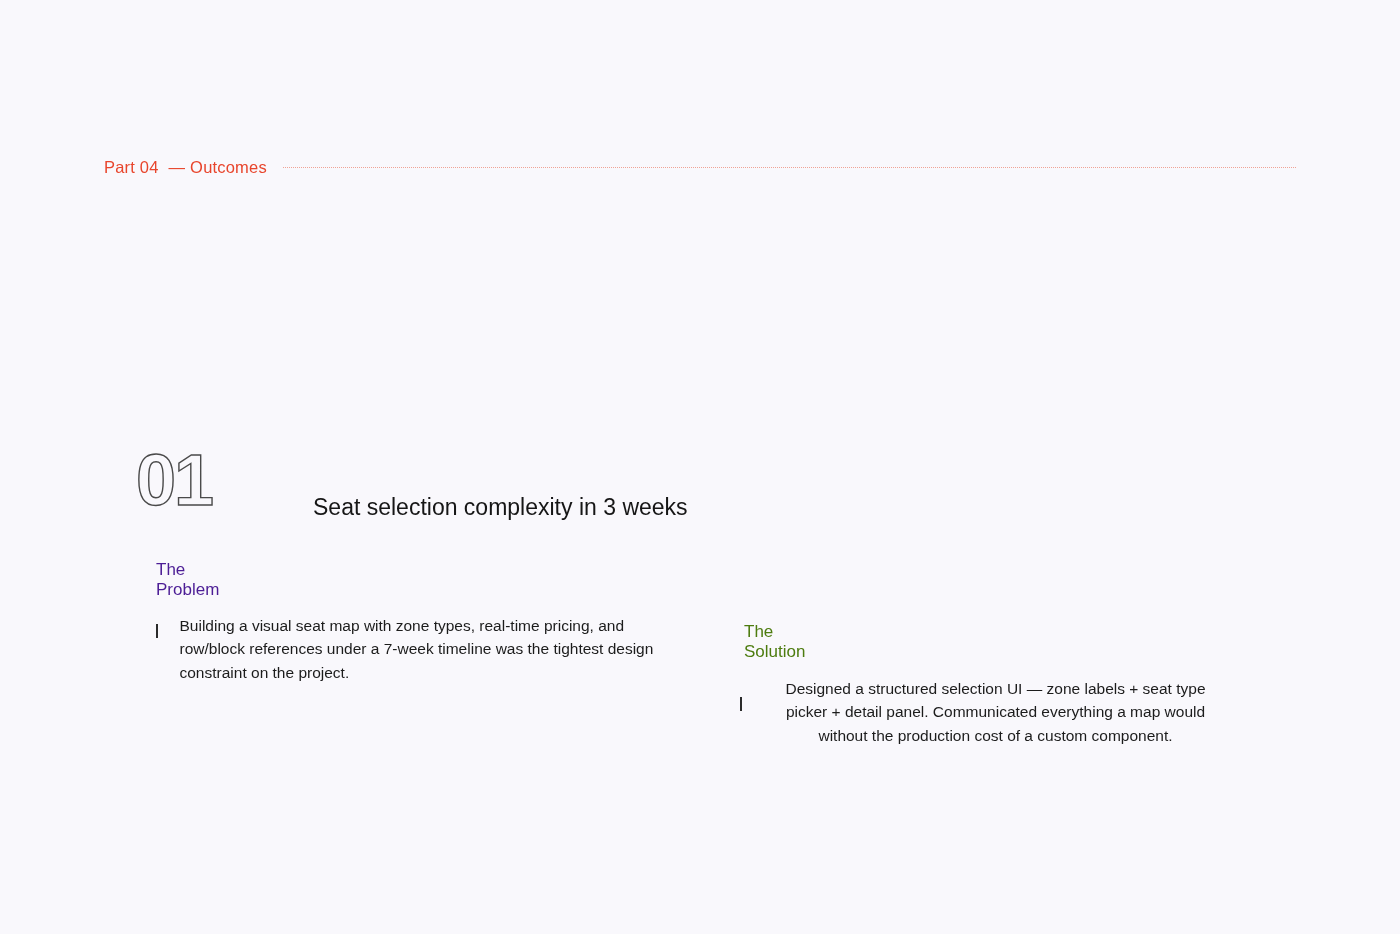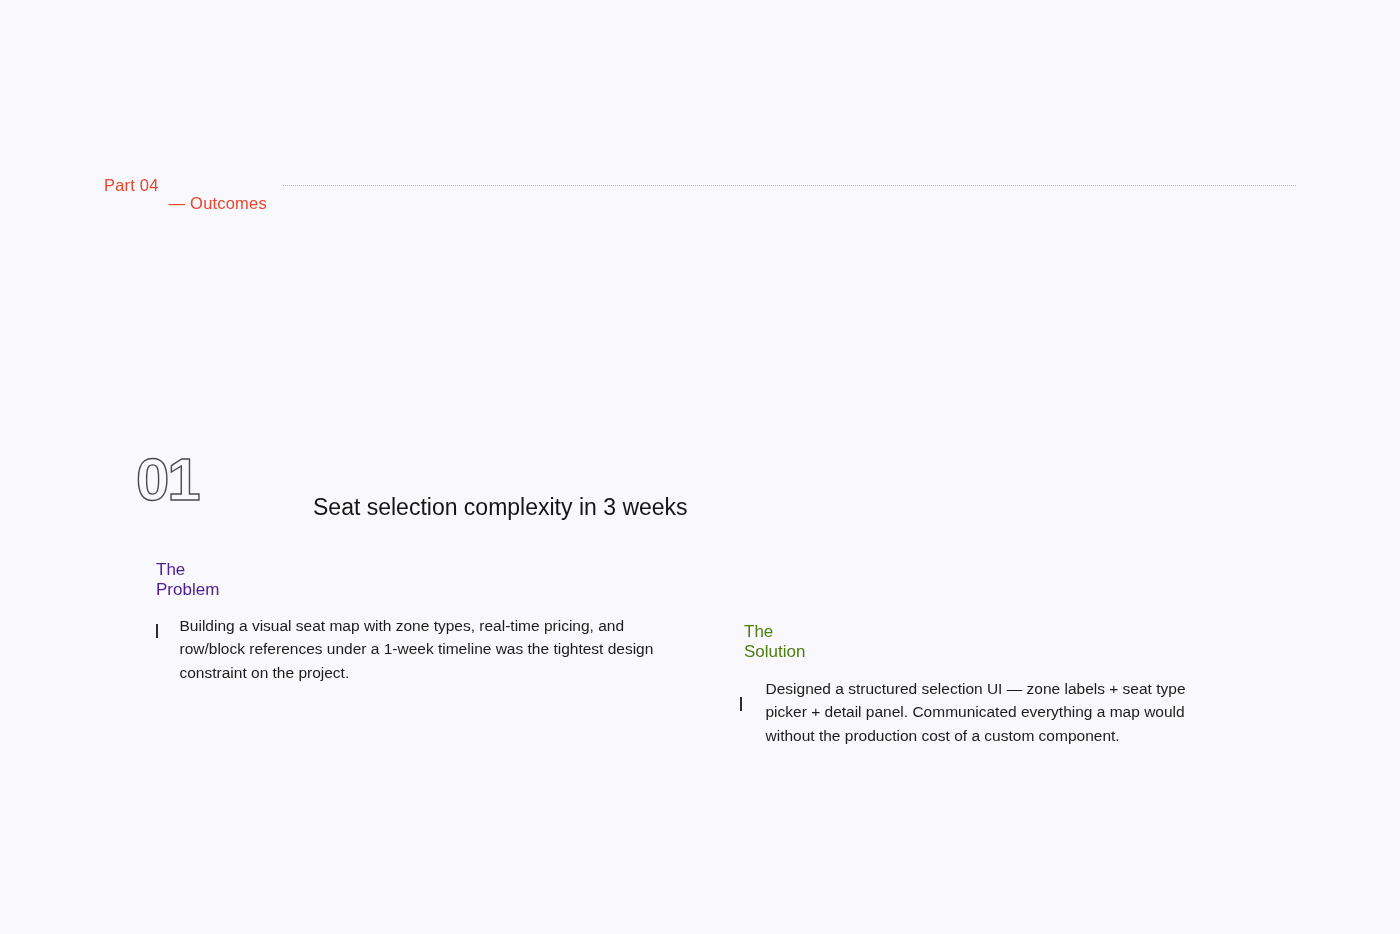--- a/index.html
+++ b/index.html
@@ -35,21 +35,20 @@
     color: #e8452c;
     letter-spacing: 0.2px;
     white-space: nowrap;
     text-align: right;
   }
   .eyebrow-part {
     font-weight: 400;
   }
   .eyebrow-dash {
     margin-left: 10px;
-    margin-top: 36px;
   }
   .eyebrow-rule {
     flex: 1 1 auto;
     height: 1px;
     margin-left: 16px;
     border-top: 1.5px dotted #f0a396;
   }
 
   
   .title {
@@ -68,21 +67,21 @@
   .challenge {
     position: absolute;
     left: 0;
     top: 0;
   }
 
   .big-number {
     position: absolute;
     left: 136px;
     top: 432px;
-    font-size: 60px;
+    font-size: 72px;
     line-height: 96px;
     font-weight: 700;
     letter-spacing: -2px;
     color: transparent;
     -webkit-text-stroke: 1.4px #4a4a4a;
     text-stroke: 1.4px #4a4a4a;
   }
 
   .challenge-title {
     position: absolute;
@@ -134,20 +133,21 @@
     font-size: 17px;
     color: #4d7c0f;
   }
   .solution-body {
     position: absolute;
     left: 740px;
     top: 661px;
     width: 520px;
     display: flex;
     align-items: flex-start;
+    text-align: center;
   }
   .solution-body .bar { margin-top: 36px; }
   .solution-text {
     margin-left: 24px;
     font-size: 15.5px;
     line-height: 23.5px;
     color: #1c1c1c;
     width: 460px;
   }
 </style>
@@ -166,21 +166,21 @@
   <div class="challenge">
 
     <div class="big-number">01</div>
 
     <div class="challenge-title">Seat selection complexity in 3 weeks</div>
 
     <div class="problem-label">The Problem</div>
 
     <div class="problem-body">
       <span class="bar"></span>
-      <p class="problem-text">Building a visual seat map with zone types, real-time pricing, and row/block references under a 1-week timeline was the tightest design constraint on the project.</p>
+      <p class="problem-text">Building a visual seat map with zone types, real-time pricing, and row/block references under a 7-week timeline was the tightest design constraint on the project.</p>
     </div>
 
     <div class="solution-label">The Solution</div>
 
     <div class="solution-body">
       <span class="bar"></span>
       <p class="solution-text">Designed a structured selection UI — zone labels + seat type picker + detail panel. Communicated everything a map would without the production cost of a custom component.</p>
     </div>
 
   </div>

